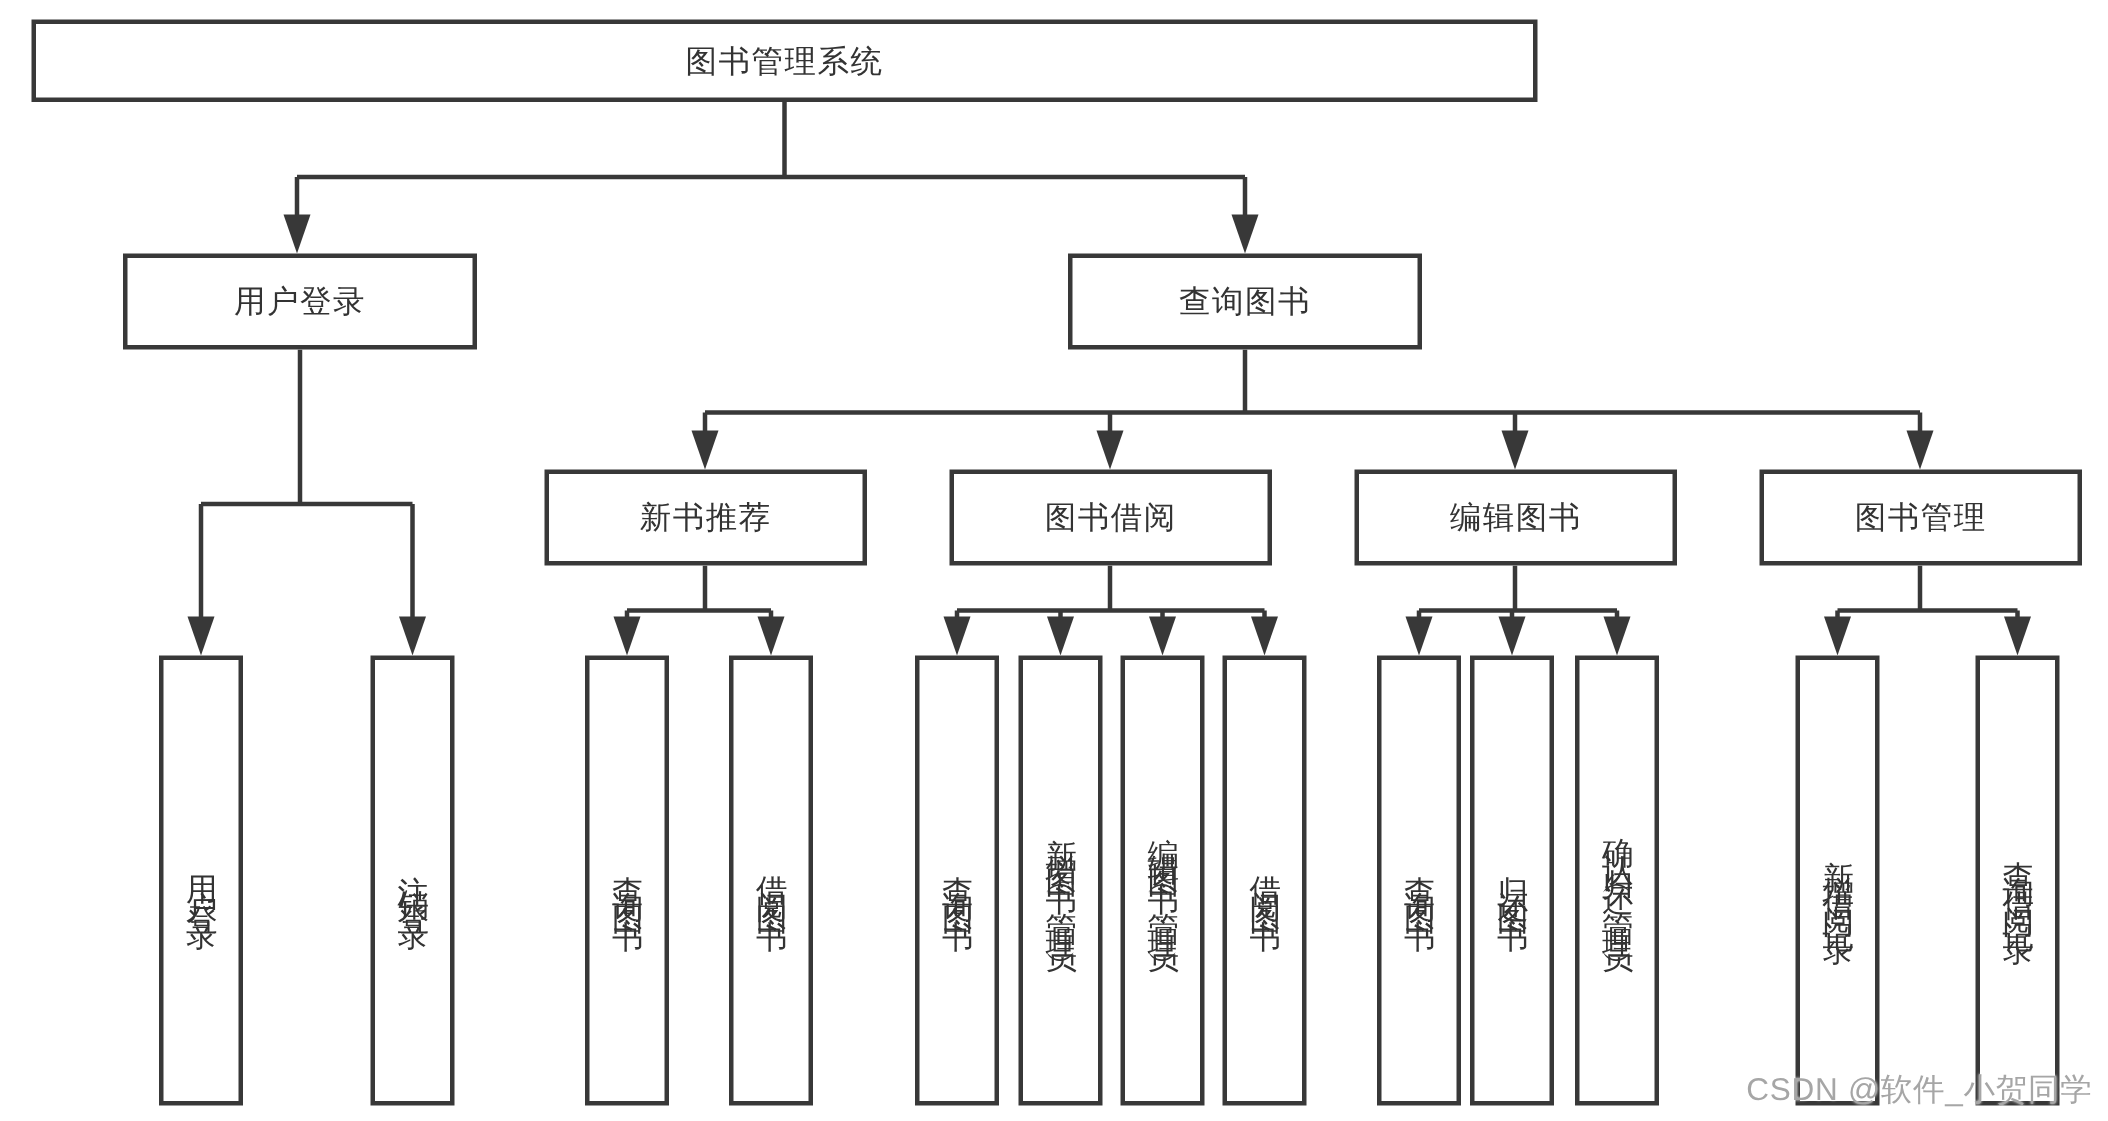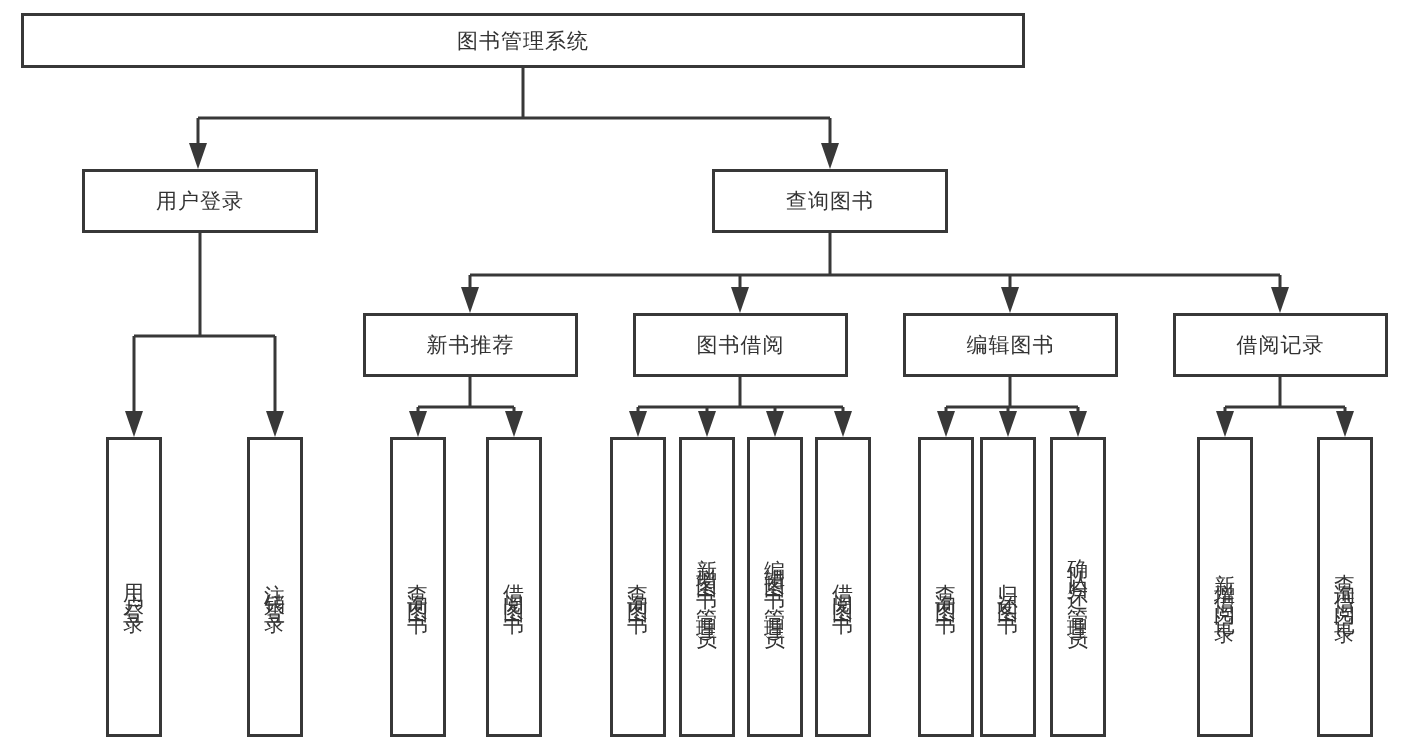--- a/index.html
+++ b/index.html
@@ -106,21 +106,21 @@
   <div class="box hbox" style="left:363px;top:313px;width:215px;height:64px">
     <span>新书推荐</span>
   </div>
   <div class="box hbox" style="left:633px;top:313px;width:215px;height:64px">
     <span>图书借阅</span>
   </div>
   <div class="box hbox" style="left:903px;top:313px;width:215px;height:64px">
     <span>编辑图书</span>
   </div>
   <div class="box hbox" style="left:1173px;top:313px;width:215px;height:64px">
-    <span>借阅记录</span>
+    <span>图书管理</span>
   </div>
 
   <div class="box vbox" style="left:106px;top:437px;width:56px;height:300px">
     <span>用户登录</span>
   </div>
   <div class="box vbox" style="left:247px;top:437px;width:56px;height:300px">
     <span>注销登录</span>
   </div>
 
   <div class="box vbox" style="left:390px;top:437px;width:56px;height:300px">
@@ -153,14 +153,15 @@
     <span>确认归还（管理员）</span>
   </div>
 
   <div class="box vbox" style="left:1197px;top:437px;width:56px;height:300px">
     <span>新增借阅记录</span>
   </div>
   <div class="box vbox" style="left:1317px;top:437px;width:56px;height:300px">
     <span>查询借阅记录</span>
   </div>
 
+  <div class="watermark">CSDN @软件_小贺同学</div>
 
 </div>
 
 </body></html>

